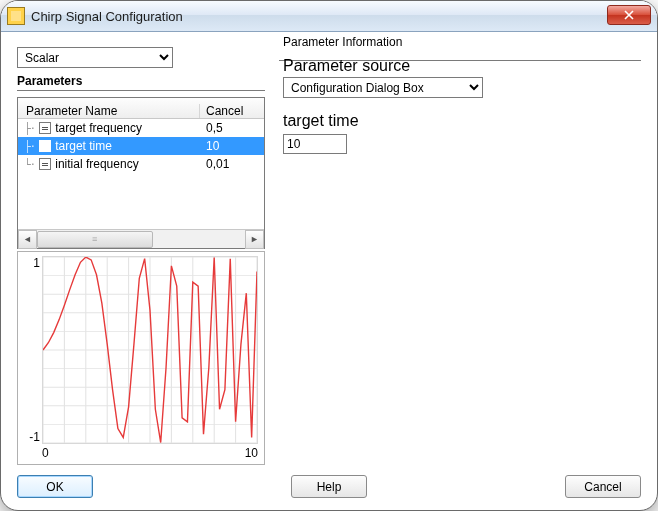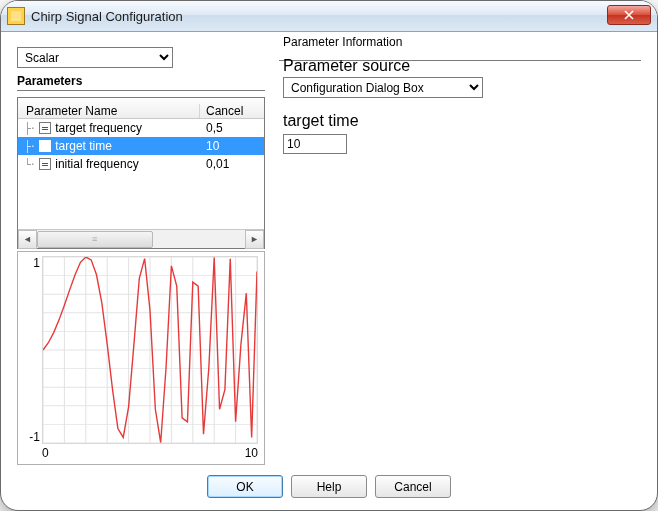--- a/index.html
+++ b/index.html
@@ -42,21 +42,21 @@
 .hscroll .thumb{position:absolute;left:0;width:55%;top:0;bottom:0;background:linear-gradient(#f5f5f5,#dcdcdc);border:1px solid #b8b8b8;border-radius:2px;display:flex;align-items:center;justify-content:center;color:#aaa;font-size:9px;letter-spacing:1px}
 .preview{flex:1;border:1px solid #b0b0b0;background:#fff;margin-top:2px;min-height:150px;padding:4px 6px 4px 2px;display:flex;flex-direction:column}
 .chart-area{flex:1;display:flex}
 .y-axis{width:20px;display:flex;flex-direction:column;justify-content:space-between;align-items:flex-end;font-size:12px;color:#000;padding:0 2px 0 0}
 .plot{flex:1;position:relative;border:1px solid #d8d8d8}
 .x-axis{display:flex;justify-content:space-between;font-size:12px;padding:2px 0 0 22px}
 svg.chart{position:absolute;inset:0;width:100%;height:100%}
 .right .fs-label{font-size:16px;margin:4px 0 2px 0}
 .param-source-sel{width:200px}
 .value-input{width:64px;margin-top:2px}
-.footer{display:flex;justify-content:center;gap:8px;padding-top:10px}
+.footer{display:flex;justify-content:space-between;gap:8px;padding-top:10px}
 .footer button{width:76px;height:23px;font:inherit;border:1px solid #8a8a8a;border-radius:3px;background:linear-gradient(#fdfdfd,#e6e6e6);color:#000}
 .footer button.default{border:1px solid #3c7fb1;box-shadow:0 0 0 1px #a7d7ff inset;background:linear-gradient(#f8fcff,#dcefff)}
 .right-group{border-top:1px solid #7a7a7a;padding-top:2px;margin-top:-1px}
 .right-title{font-weight:normal;position:relative;top:-12px;background:#fff;display:inline-block;padding:0 4px}
 .right-inner{margin-top:-10px;padding:0 4px}
 </style>
 </head>
 <body>
 
 <div class="window">

